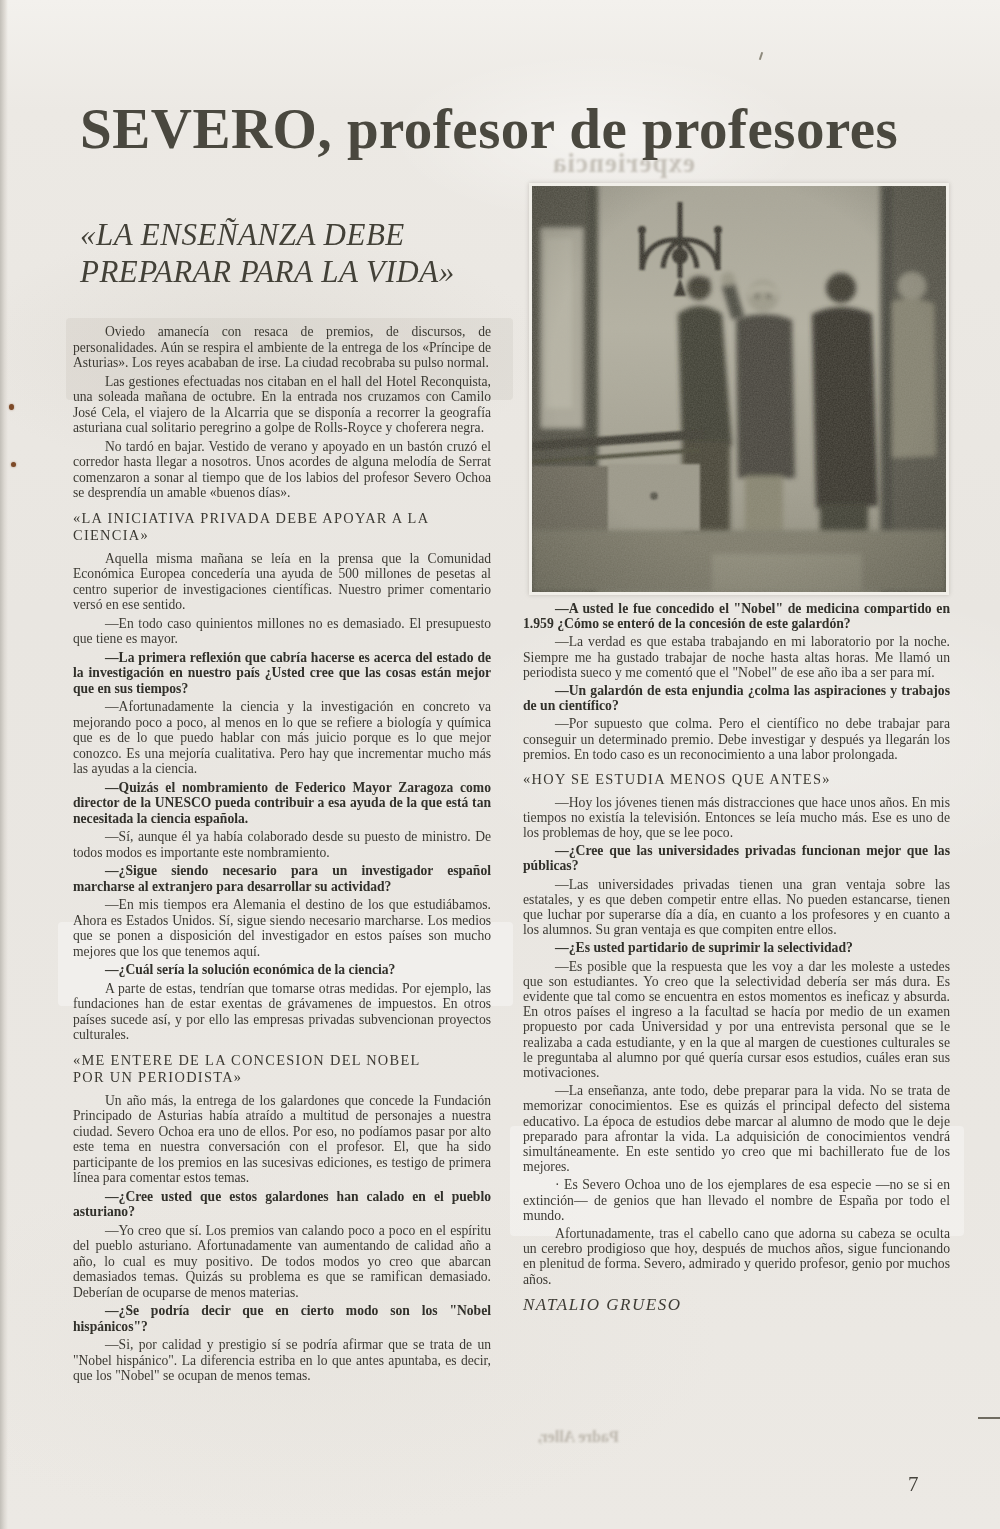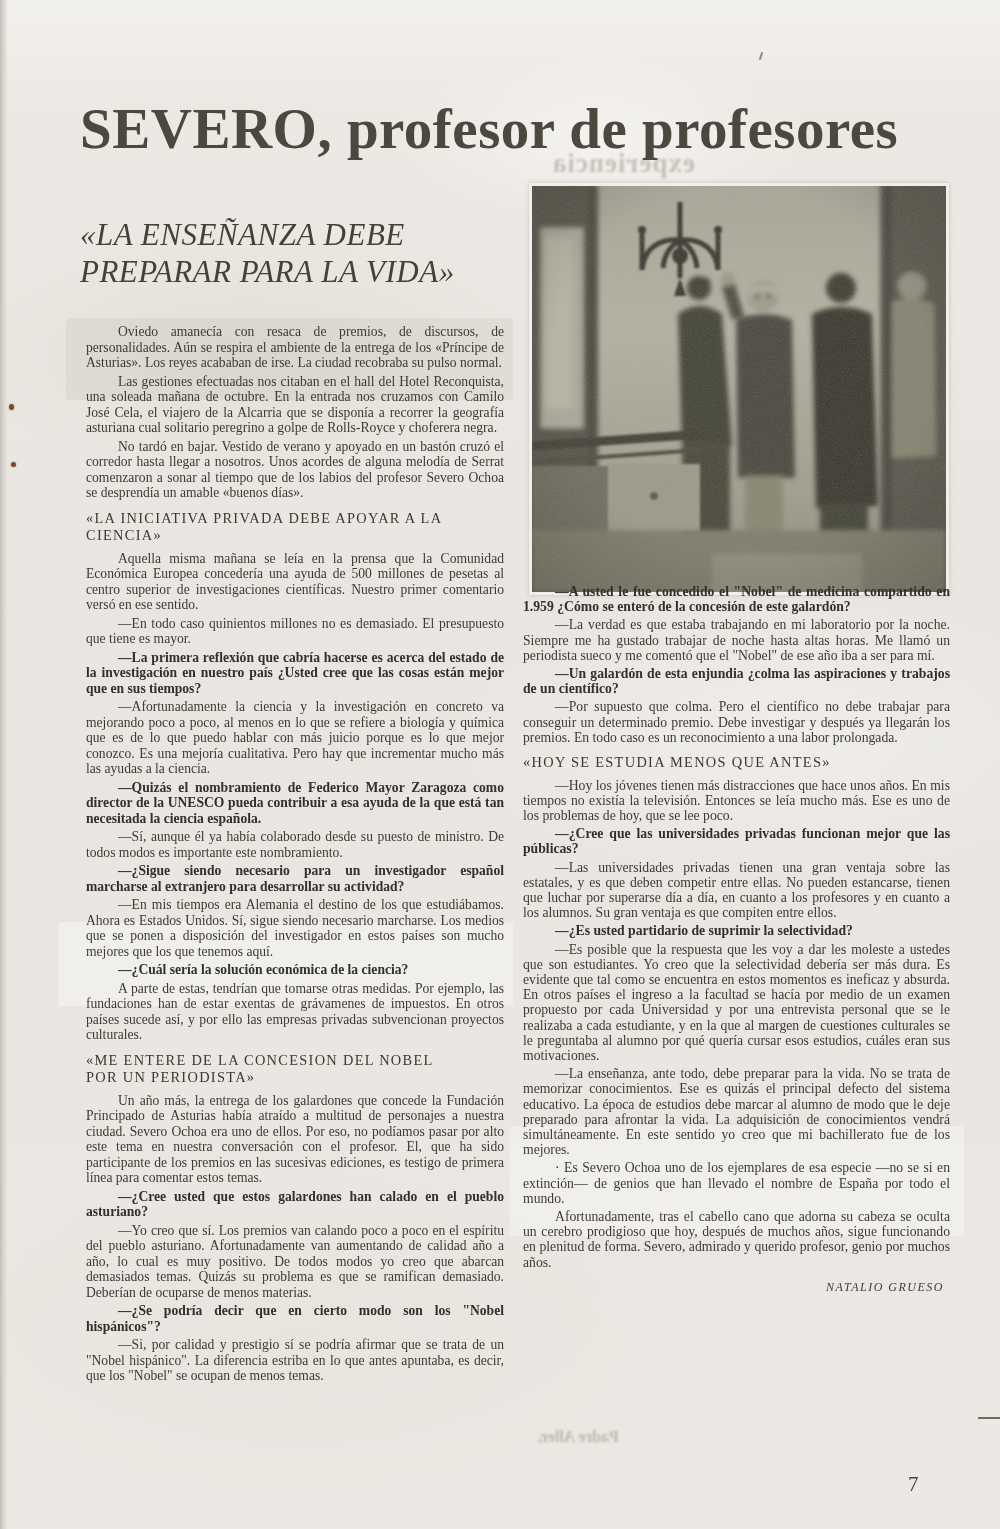--- a/index.html
+++ b/index.html
@@ -30,32 +30,32 @@
     font-size:57px;font-weight:700;letter-spacing:.5px;color:#4a483f;
     white-space:nowrap;
   }
   .subtitle{
     position:absolute;left:80px;top:216px;width:440px;margin:0;
     font-style:italic;font-weight:400;font-size:31px;line-height:37px;
     letter-spacing:.5px;color:#434138;white-space:pre-line;
   }
 
   .col{position:absolute;text-align:justify;color:#3c3a33;hyphens:auto;}
-  .col-left{left:86px;top:324px;width:418px;font-size:13.6px;line-height:15.5px;}
-  .col-right{left:523px;top:584px;width:427px;font-size:13.7px;line-height:15.2px;}
+  .col-left{left:73px;top:324px;width:418px;font-size:13.6px;line-height:15.5px;}
+  .col-right{left:523px;top:601px;width:427px;font-size:13.7px;line-height:15.2px;}
   .block{margin:0 0 3px 0;}
   .para{text-indent:32px;}
   .question{text-indent:32px;font-weight:700;color:#31302a;}
   .heading{
     font-size:14.4px;letter-spacing:1.3px;color:#3b3932;line-height:17.5px;
     margin:9px 0 6px 0;white-space:pre-line;text-align:left;
   }
   .byline{
-    margin-top:10px;text-align:right;font-style:italic;font-weight:400;
-    font-size:12px;letter-spacing:1.5px;color:#3e3c35;padding-right:6px;
+    margin-top:10px;font-style:italic;font-weight:400;
+    font-size:17px;letter-spacing:1.5px;color:#3e3c35;padding-right:6px;
   }
 
   .photo-frame{
     position:absolute;left:529px;top:183px;width:420px;height:412px;
     background:#f1efe9;box-shadow:0 0 4px rgba(120,115,105,.35);
     padding:3px;box-sizing:border-box;
   }
   .photo-frame svg{display:block;width:100%;height:100%;}
 
   .ghost{

